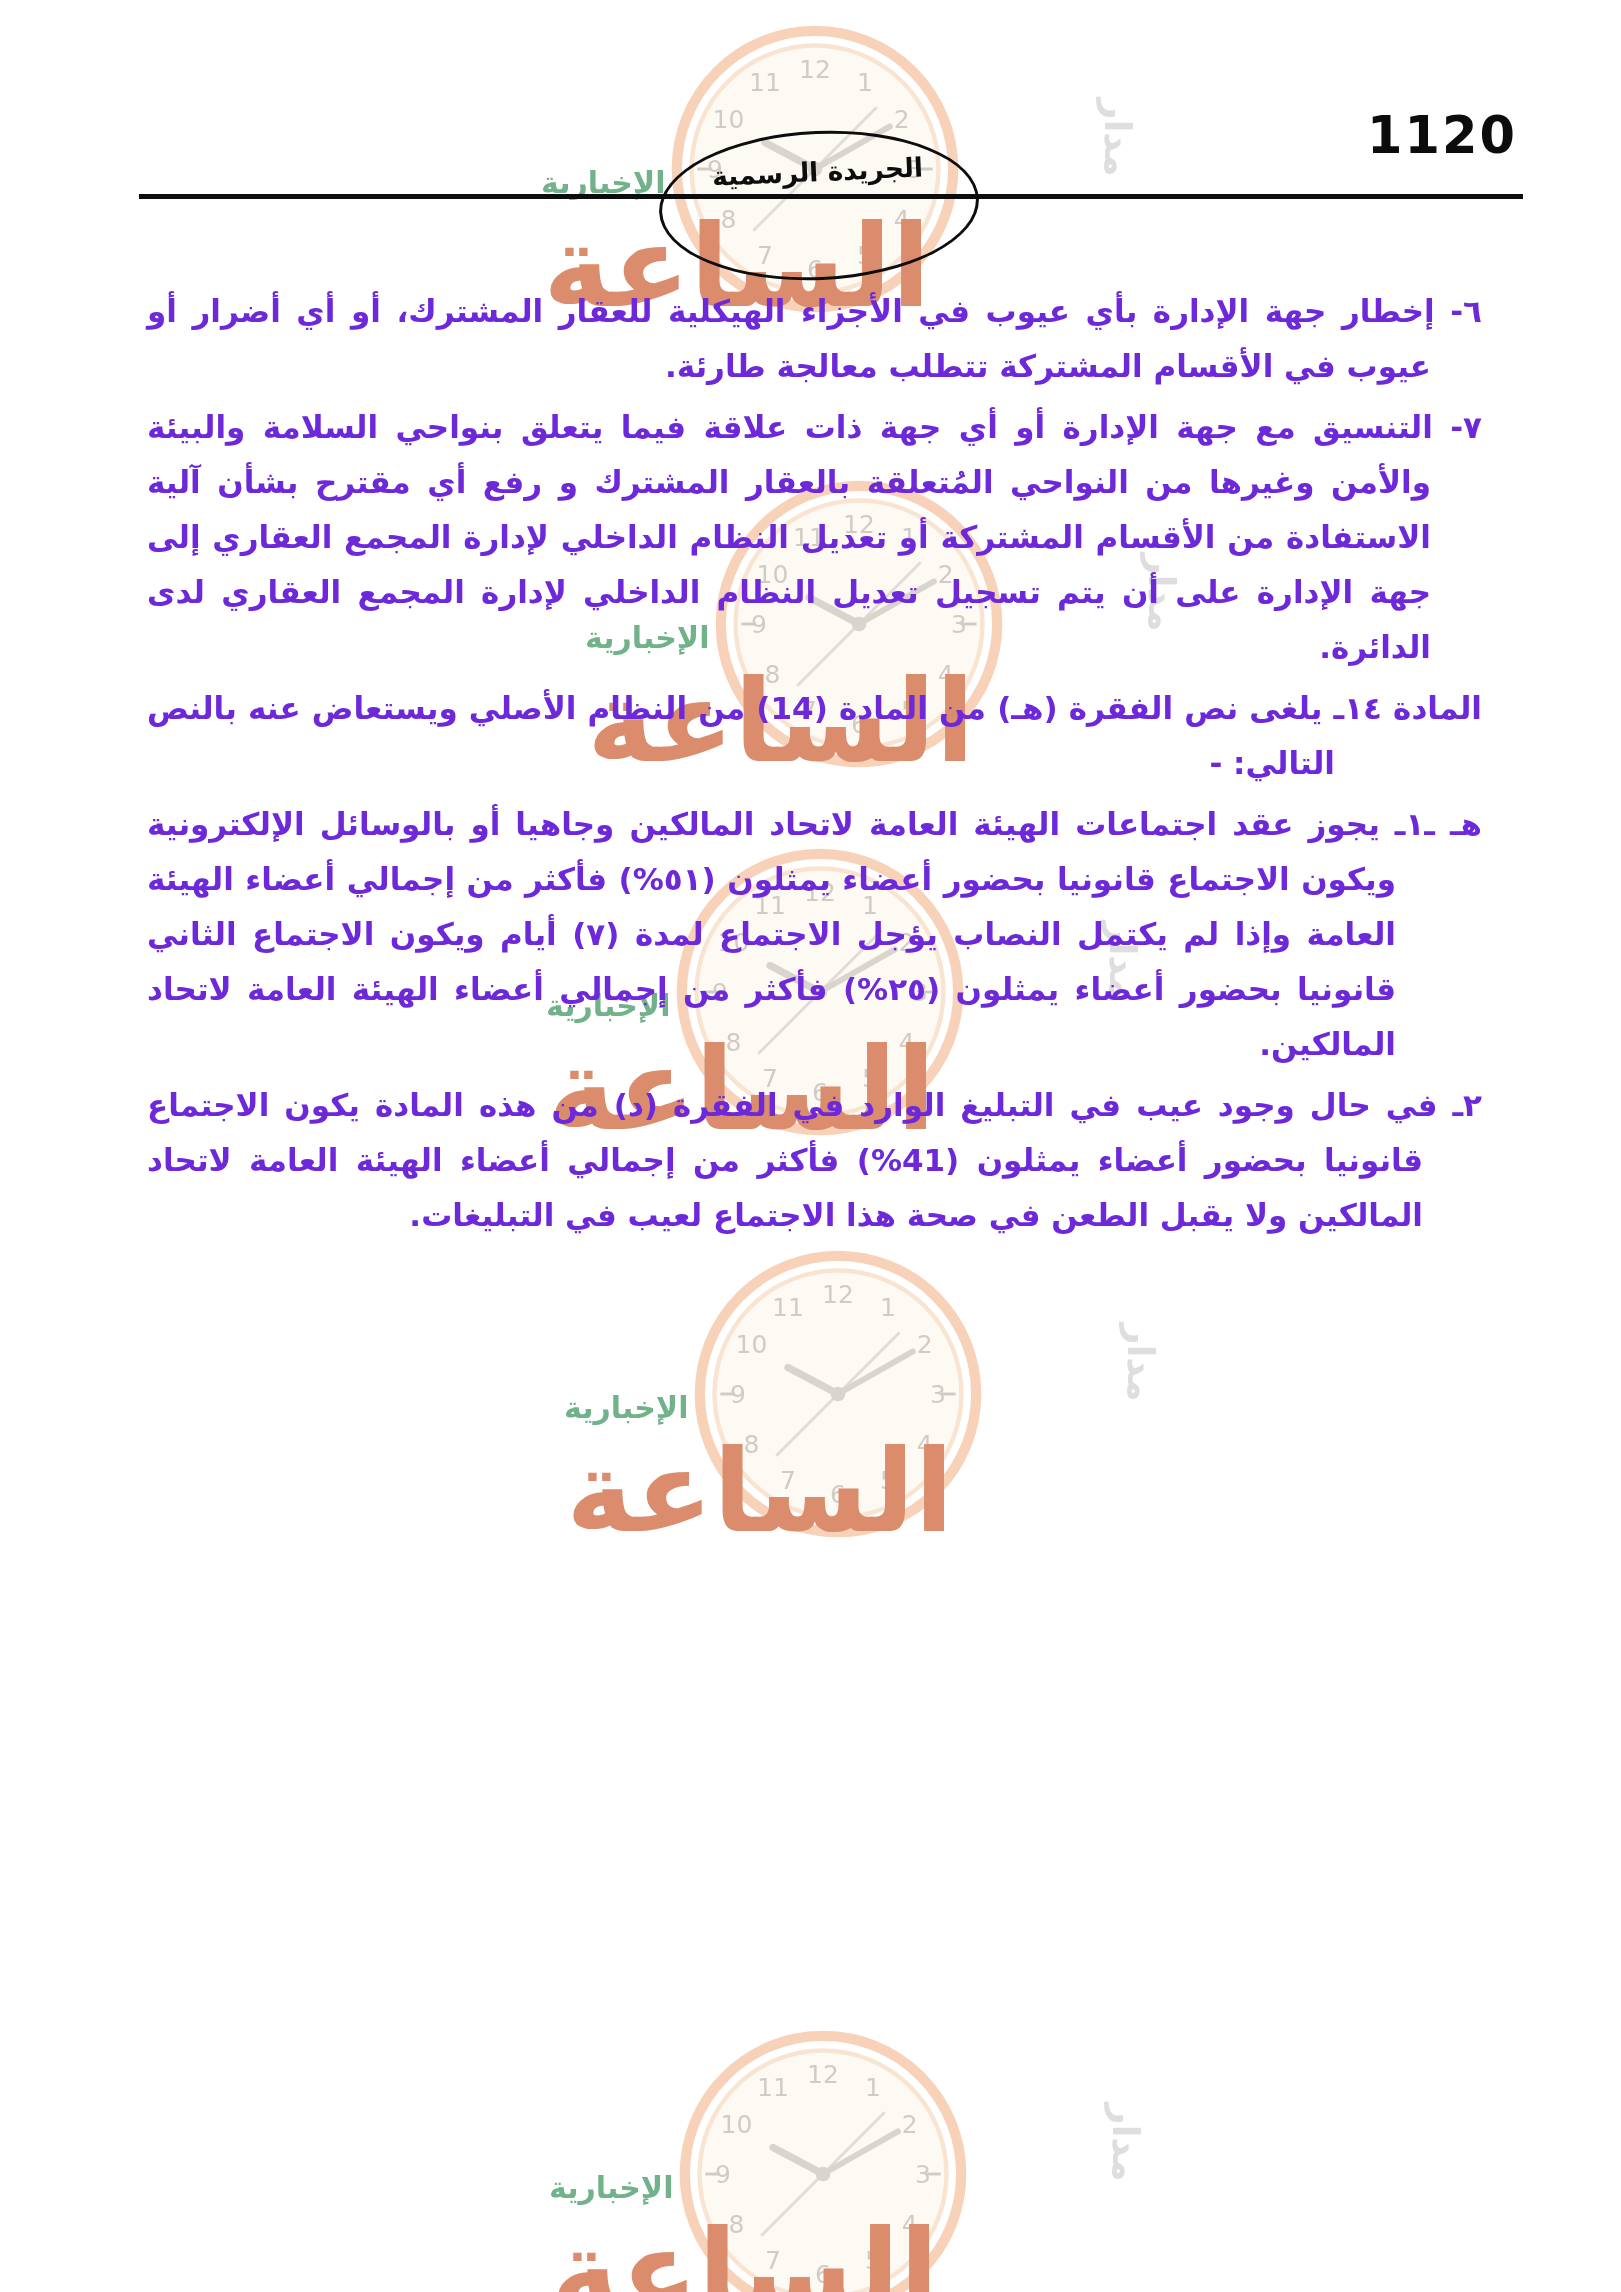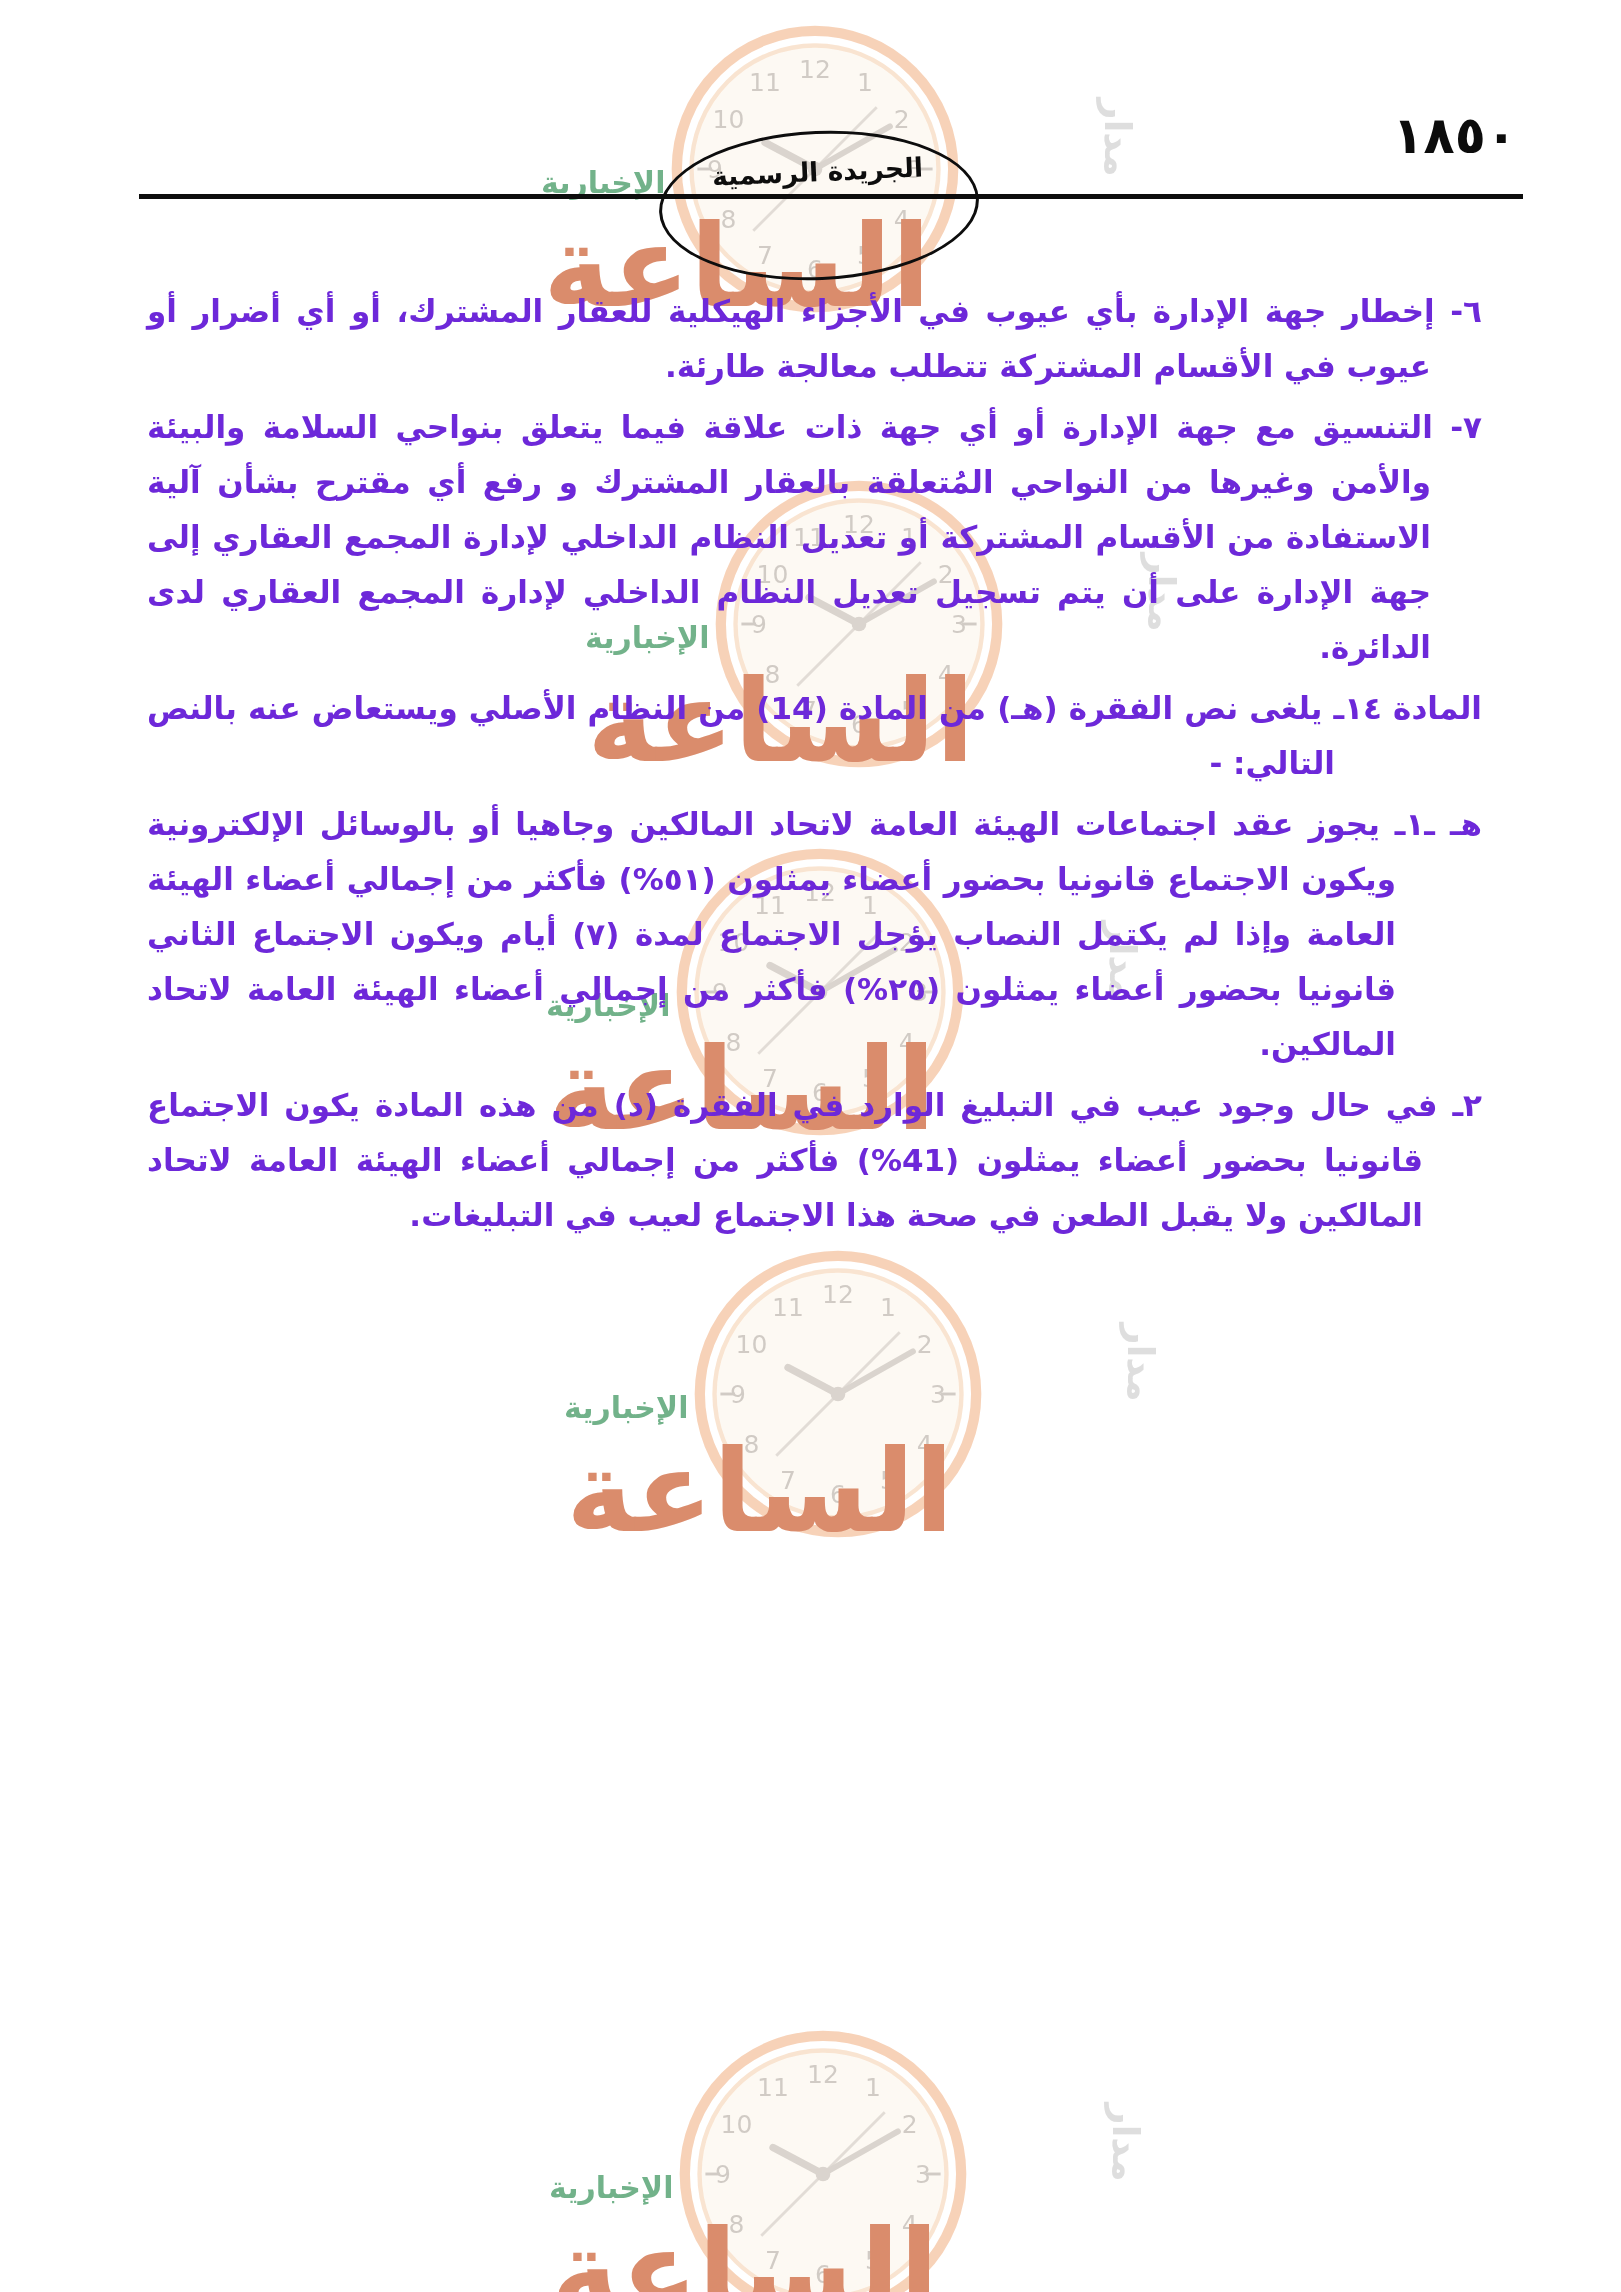--- a/index.html
+++ b/index.html
@@ -199,21 +199,21 @@
           <line x1="142" y1="58" x2="58" y2="142" stroke="#cfc6bb" stroke-width="2"></line>
           <line x1="100" y1="100" x2="151" y2="71" stroke="#c2b9ae" stroke-width="4" stroke-linecap="round"></line>
           <line x1="100" y1="100" x2="66" y2="82" stroke="#c2b9ae" stroke-width="5" stroke-linecap="round"></line>
           <circle cx="100" cy="100" r="5" fill="#c2b9ae"></circle>
         </svg></div>
     <div class="wm-side">مدار</div>
     <div class="wm-small">الإخبارية</div>
     <div class="wm-big">الساعة</div>
   </div>
 
-  <div class="page-number">١٨٥٠</div>
+  <div class="page-number">1120</div>
   <div class="header-rule"></div>
   <div class="gazette-ellipse">
     <div class="gazette-label">الجريدة الرسمية</div>
   </div>
 
   <div class="body-text">
     <p class="p-hang-52">٦-   إخطار جهة الإدارة بأي عيوب في الأجزاء الهيكلية للعقار المشترك، أو أي أضرار أو عيوب في الأقسام المشتركة تتطلب معالجة طارئة.</p>
     <p class="p-hang-52">٧- التنسيق مع جهة الإدارة أو أي جهة ذات علاقة فيما يتعلق بنواحي السلامة والبيئة والأمن وغيرها من النواحي المُتعلقة بالعقار المشترك و رفع أي مقترح بشأن آلية الاستفادة من الأقسام المشتركة أو تعديل النظام الداخلي لإدارة المجمع العقاري إلى جهة الإدارة على أن يتم تسجيل تعديل النظام الداخلي لإدارة المجمع العقاري لدى الدائرة.</p>
     <p class="p-hang-150 mt-28">المادة ١٤ـ يلغى نص الفقرة (هـ) من المادة (14) من النظام الأصلي ويستعاض عنه بالنص التالي: -</p>
     <p class="p-hang-88 mt-44">هـ ـ١ـ يجوز عقد اجتماعات الهيئة العامة لاتحاد المالكين وجاهيا أو بالوسائل الإلكترونية ويكون الاجتماع قانونيا بحضور أعضاء يمثلون (٥١%) فأكثر من إجمالي أعضاء الهيئة العامة وإذا لم يكتمل النصاب يؤجل الاجتماع لمدة (٧) أيام ويكون الاجتماع الثاني قانونيا بحضور أعضاء يمثلون (٢٥%) فأكثر من إجمالي أعضاء الهيئة العامة لاتحاد المالكين.</p>

